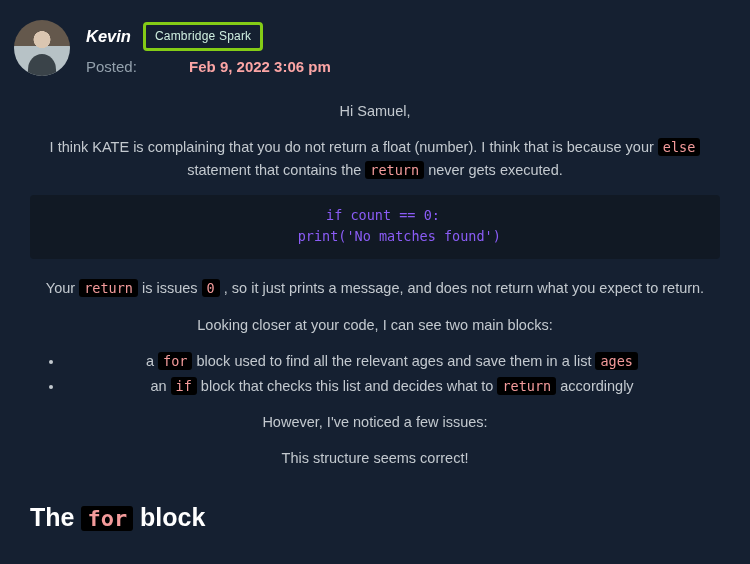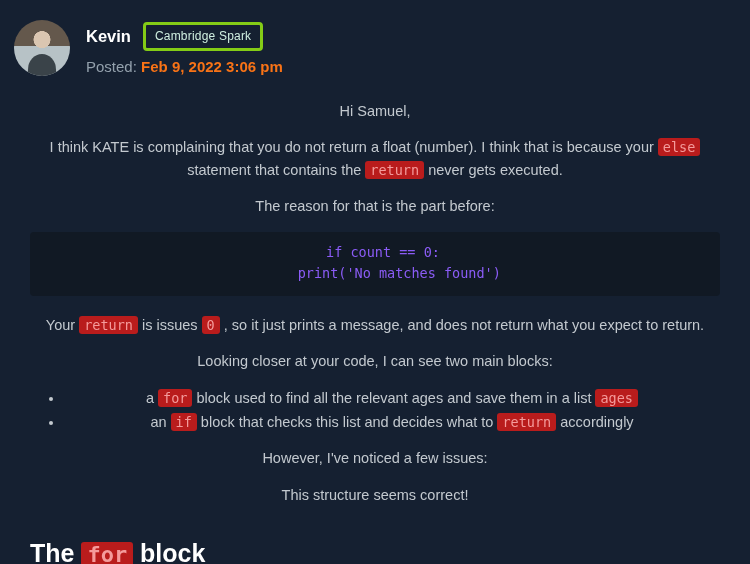--- a/index.html
+++ b/index.html
@@ -39,48 +39,50 @@
     top: 34px; height: 26px;
     background: #3a4349;
     border-radius: 50% 50% 0 0 / 60% 60% 0 0;
   }
   .meta { padding-top: 2px; }
   .name-row { display: flex; align-items: center; gap: 12px; }
   .author-name {
     color: #ffffff;
     font-weight: 700;
     font-size: 16.5px;
+    font-style: italic;
   }
   .badge {
     border: 3px solid #84cc16;
     color: #cfeee0;
     font-size: 12px;
     padding: 2px 9px;
     border-radius: 4px;
     letter-spacing: 0.2px;
   }
   .posted-row {
     margin-top: 4px;
     font-size: 15px;
     color: #93a0ac;
   }
   .posted-row .ts {
-    color: #f97316;
+    color: #fca5a5;
     font-weight: 600;
+    margin-left: 48px;
   }
 
   
   .post-body {
     padding: 6px 30px 30px 30px;
   }
   .post-body p { margin: 0 0 14px 0; text-align: center; }
 
   .code-inline {
     font-family: "SFMono-Regular", Menlo, Consolas, monospace;
-    background: #b91c1c;
+    background: #000000;
     color: #f49b9b;
     padding: 1px 5px;
     border-radius: 3px;
     font-size: 13.5px;
     margin-top: 44px;
   }
 
   pre.code-block {
     background: #111924;
     color: #8b5cf6;
@@ -126,21 +128,20 @@
 </div>
 
 <div class="post-body">
 
   <p>Hi Samuel,</p>
 
   <p>
     <span>I think KATE is complaining that you do not return a float (number). I think that is because your </span><span class="code-inline">else</span><span> statement that contains the </span><span class="code-inline">return</span><span> never gets executed.</span>
   </p>
 
-  <p>The reason for that is the part before:</p>
 
   <pre class="code-block"><span>if count == 0:
     print('No matches found')</span></pre>
 
   <p>
     <span>Your </span><span class="code-inline">return</span><span> is issues </span><span class="code-inline">0</span><span> , so it just prints a message, and does not return what you expect to return.</span>
   </p>
 
   <p>Looking closer at your code, I can see two main blocks:</p>
 

